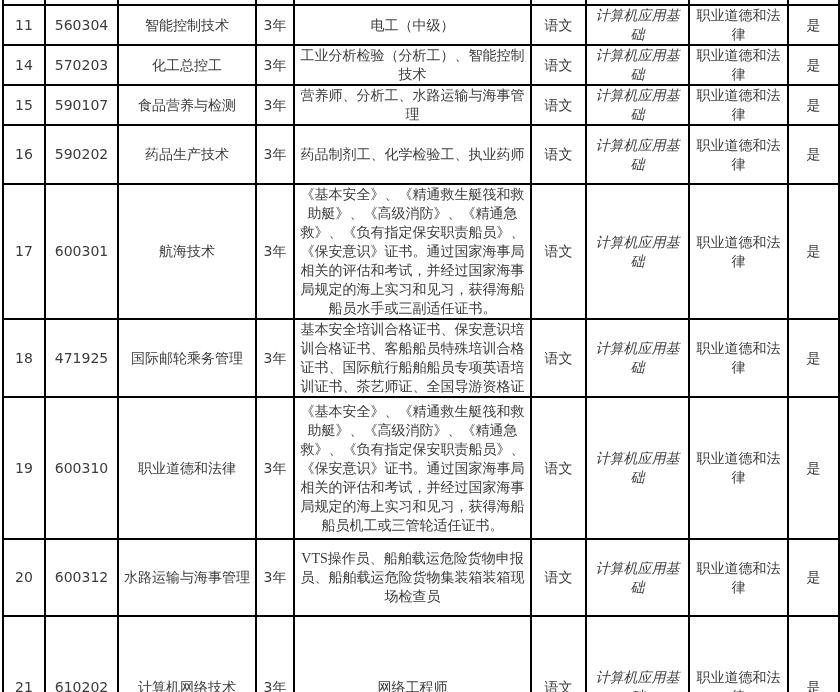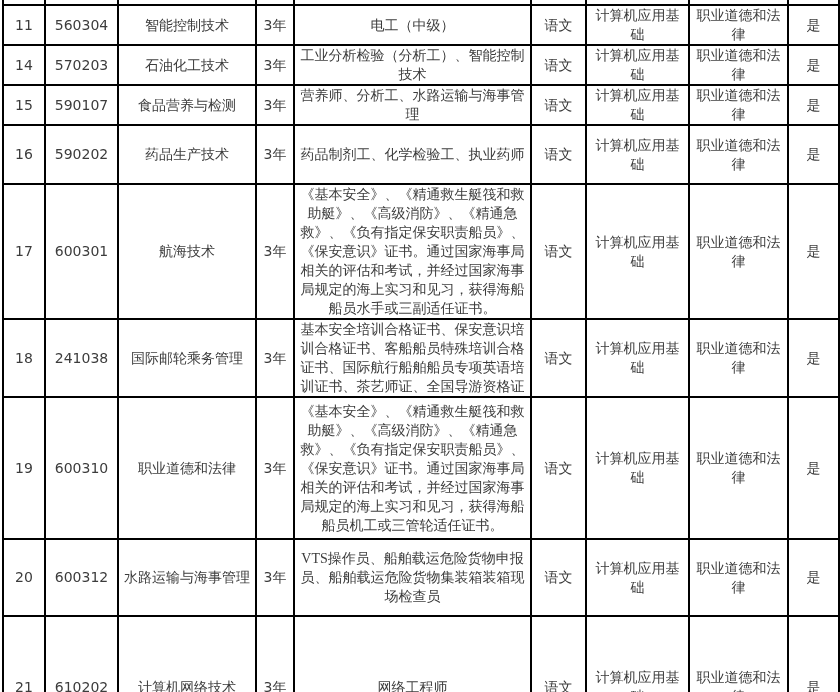--- a/index.html
+++ b/index.html
@@ -22,21 +22,21 @@
     border: 2px solid #000000;
     text-align: center;
     vertical-align: middle;
     font-size: 14px;
     line-height: 19px;
     padding: 0 2px;
     overflow: hidden;
     word-break: break-all;
   }
   td.col-cert { padding: 0 3px; font-family: Liberation Serif, serif; }
-  td.col-computer { padding: 0; }
+  td.col-computer { padding: 0; font-style: italic; }
   td.col-ethics { padding: 0 2px; }
   
   tbody tr:nth-child(1)  { height: 5px;  }
   tbody tr:nth-child(2)  { height: 39px; margin-left: 39px; }
   tbody tr:nth-child(3)  { height: 39px; }
   tbody tr:nth-child(4)  { height: 34px; }
   tbody tr:nth-child(5)  { height: 59px; }
   tbody tr:nth-child(6)  { height: 38px; }
   tbody tr:nth-child(7)  { height: 38px; border-radius: 16px; }
   tbody tr:nth-child(8)  { height: 142px; }
@@ -82,21 +82,21 @@
     <td class="col-duration">3年</td>
     <td class="col-cert">电工（中级）</td>
     <td class="col-chinese">语文</td>
     <td class="col-computer">计算机应用基础</td>
     <td class="col-ethics">职业道德和法律</td>
     <td class="col-enroll">是</td>
   </tr>
       <tr>
     <td class="col-no">14</td>
     <td class="col-code">570203</td>
-    <td class="col-major">石油化工技术</td>
+    <td class="col-major">化工总控工</td>
     <td class="col-duration">3年</td>
     <td class="col-cert">工业分析检验（分析工）、智能控制技术</td>
     <td class="col-chinese">语文</td>
     <td class="col-computer">计算机应用基础</td>
     <td class="col-ethics">职业道德和法律</td>
     <td class="col-enroll">是</td>
   </tr>
       <tr>
     <td class="col-no">15</td>
     <td class="col-code">590107</td>
@@ -125,21 +125,21 @@
     <td class="col-major">航海技术</td>
     <td class="col-duration">3年</td>
     <td class="col-cert">《基本安全》、《精通救生艇筏和救助艇》、《高级消防》、《精通急救》、《负有指定保安职责船员》、《保安意识》证书。通过国家海事局相关的评估和考试，并经过国家海事局规定的海上实习和见习，获得海船船员水手或三副适任证书。</td>
     <td class="col-chinese">语文</td>
     <td class="col-computer">计算机应用基础</td>
     <td class="col-ethics">职业道德和法律</td>
     <td class="col-enroll">是</td>
   </tr>
       <tr>
     <td class="col-no">18</td>
-    <td class="col-code">241038</td>
+    <td class="col-code">471925</td>
     <td class="col-major">国际邮轮乘务管理</td>
     <td class="col-duration">3年</td>
     <td class="col-cert">基本安全培训合格证书、保安意识培训合格证书、客船船员特殊培训合格证书、国际航行船舶船员专项英语培训证书、茶艺师证、全国导游资格证</td>
     <td class="col-chinese">语文</td>
     <td class="col-computer">计算机应用基础</td>
     <td class="col-ethics">职业道德和法律</td>
     <td class="col-enroll">是</td>
   </tr>
       <tr>
     <td class="col-no">19</td>

